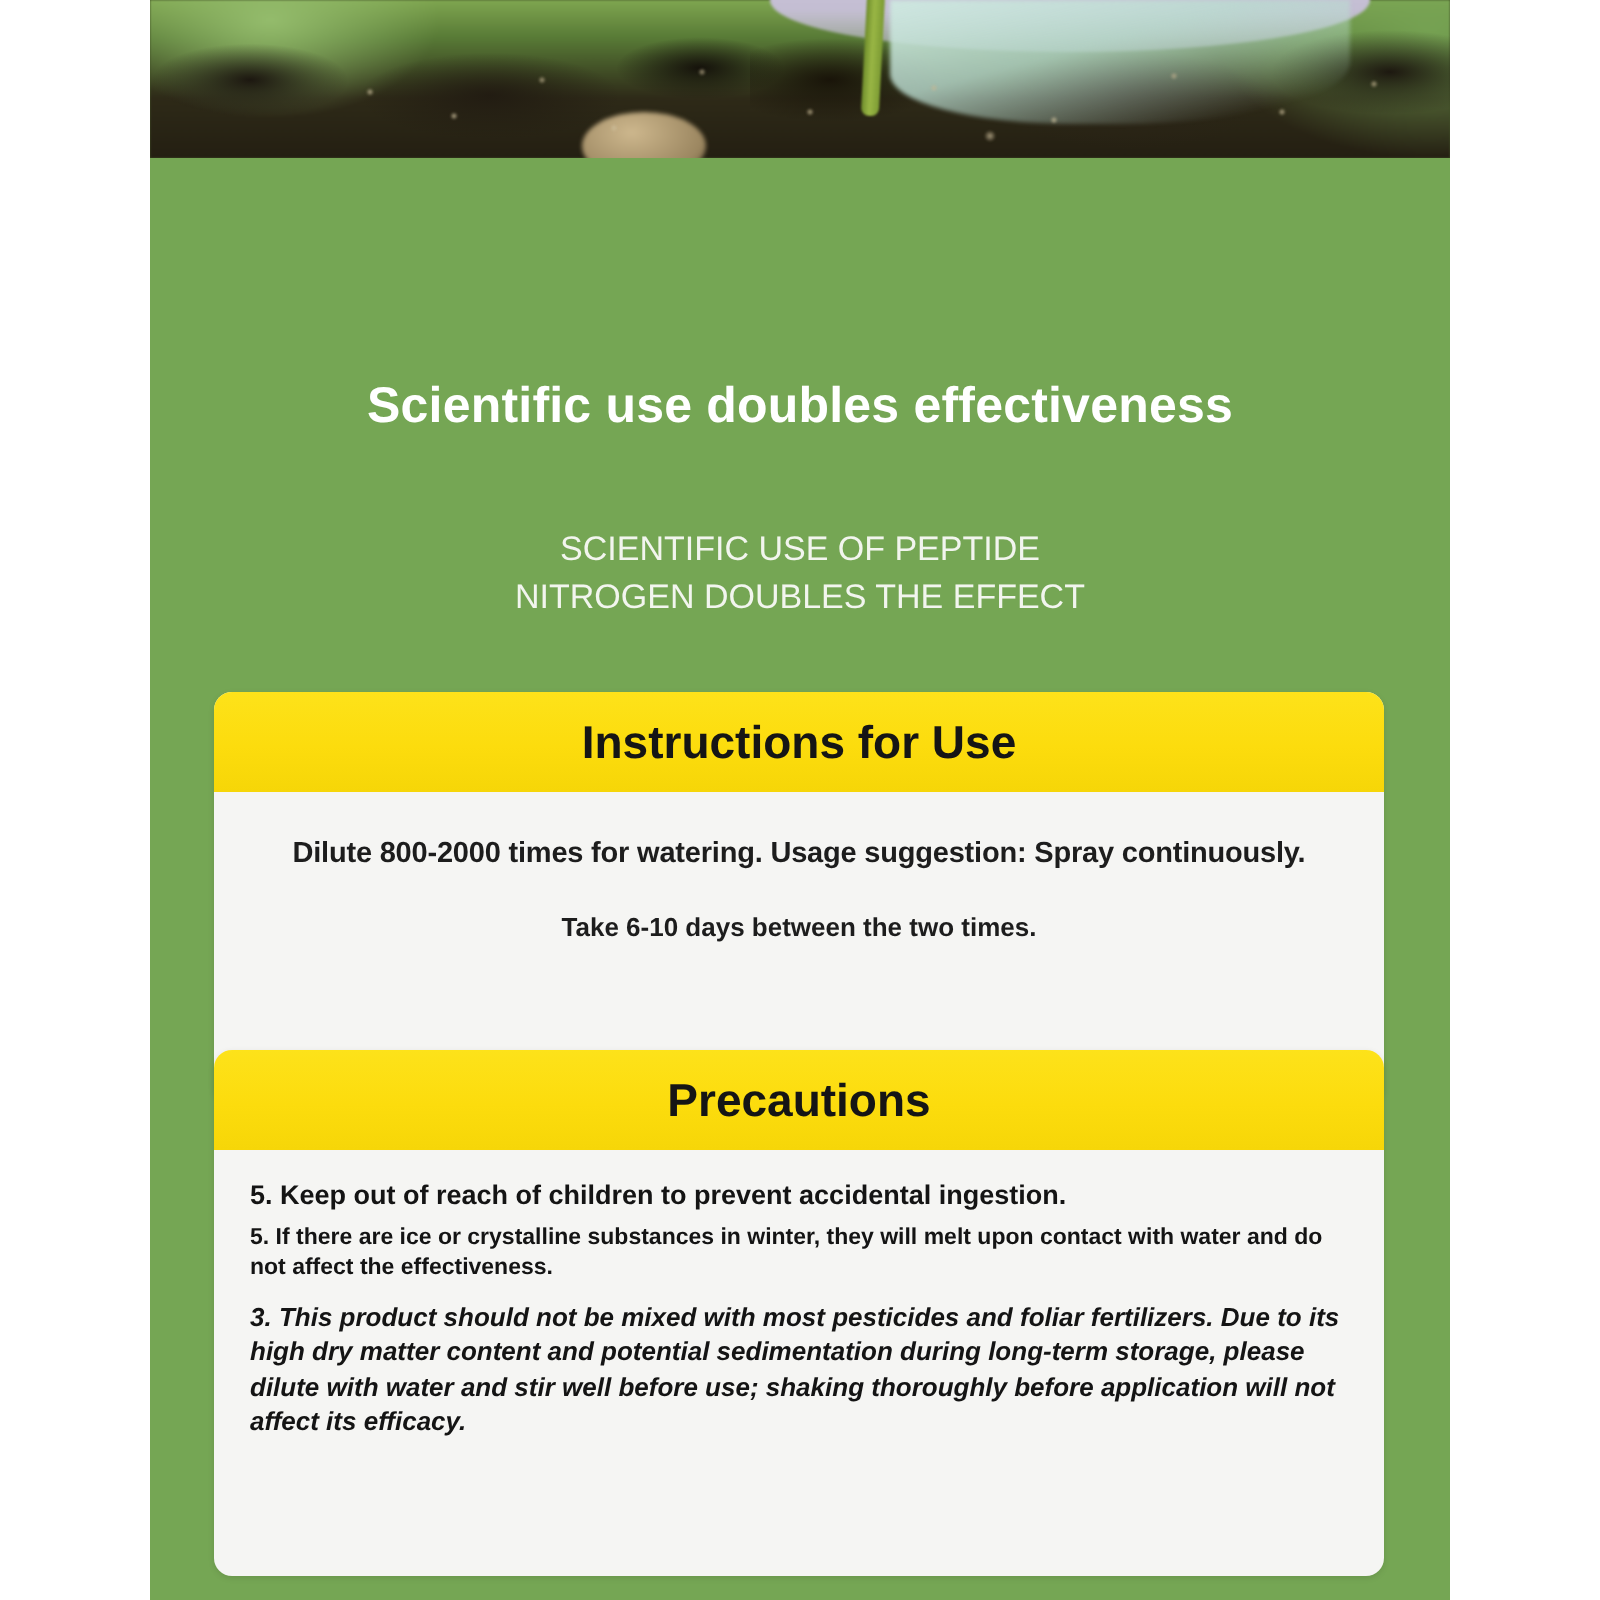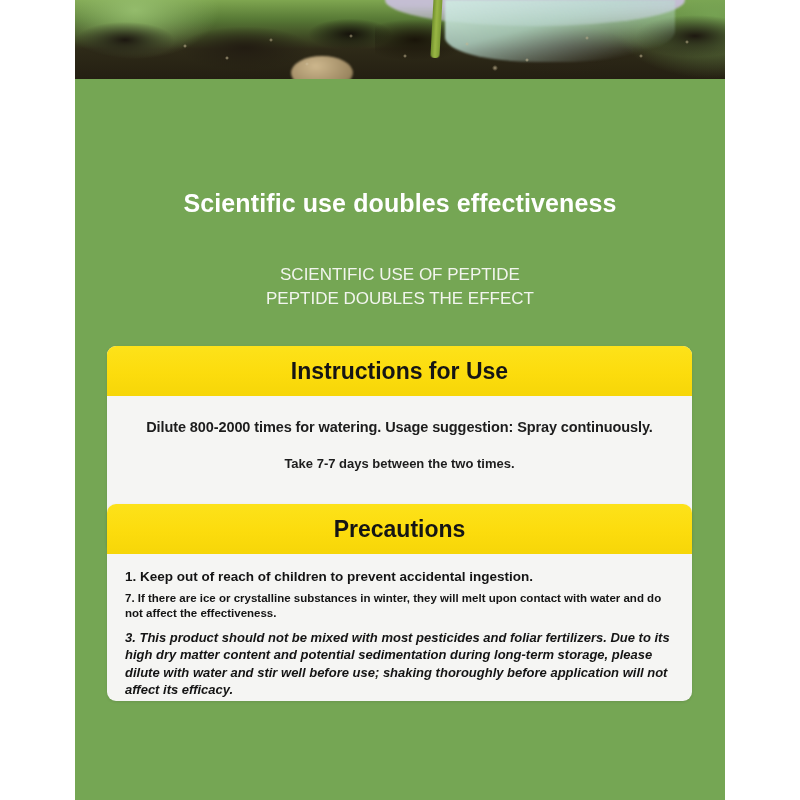--- a/index.html
+++ b/index.html
@@ -149,21 +149,21 @@
   .card {
     position: absolute;
     left: 107px;
     width: 585px;
     background: #f5f5f3;
     border-radius: 9px;
     overflow: hidden;
     box-shadow: 0 1px 3px rgba(0,0,0,0.10);
   }
   .card-instructions { top: 346px; height: 206px; }
-  .card-precautions  { top: 504px; height: 197px; }
+  .card-precautions  { top: 525px; height: 263px; }
 
   .band {
     height: 50px;
     background: linear-gradient(180deg, #fde21a 0%, #fcdc0d 55%, #f6d608 100%);
     display: flex;
     align-items: center;
     justify-content: center;
     color: #151515;
     font-size: 23px;
     font-weight: bold;
@@ -208,33 +208,33 @@
     <div class="photo-blob"></div>
     <div class="photo-specks"></div>
   </div>
 
   <div class="green"></div>
 
   <div class="headline">Scientific use doubles effectiveness</div>
 
   <div class="subline">
     <div>SCIENTIFIC USE OF PEPTIDE</div>
-    <div>PEPTIDE DOUBLES THE EFFECT</div>
+    <div>NITROGEN DOUBLES THE EFFECT</div>
   </div>
 
   <div class="card card-instructions">
     <div class="band">Instructions for Use</div>
     <div class="card-body">
       <div class="instr-line1">Dilute 800-2000 times for watering. Usage suggestion: Spray continuously.</div>
-      <div class="instr-line2">Take 7-7 days between the two times.</div>
+      <div class="instr-line2">Take 6-10 days between the two times.</div>
     </div>
   </div>
 
   <div class="card card-precautions">
     <div class="band">Precautions</div>
     <div class="prec-body">
-      <div class="prec-item prec-1">1. Keep out of reach of children to prevent accidental ingestion.</div>
-      <div class="prec-item prec-2">7. If there are ice or crystalline substances in winter, they will melt upon contact with water and do not affect the effectiveness.</div>
+      <div class="prec-item prec-1">5. Keep out of reach of children to prevent accidental ingestion.</div>
+      <div class="prec-item prec-2">5. If there are ice or crystalline substances in winter, they will melt upon contact with water and do not affect the effectiveness.</div>
       <div class="prec-item prec-3">3. This product should not be mixed with most pesticides and foliar fertilizers. Due to its high dry matter content and potential sedimentation during long-term storage, please dilute with water and stir well before use; shaking thoroughly before application will not affect its efficacy.</div>
     </div>
   </div>
 
 </div>
 
 </body></html>

